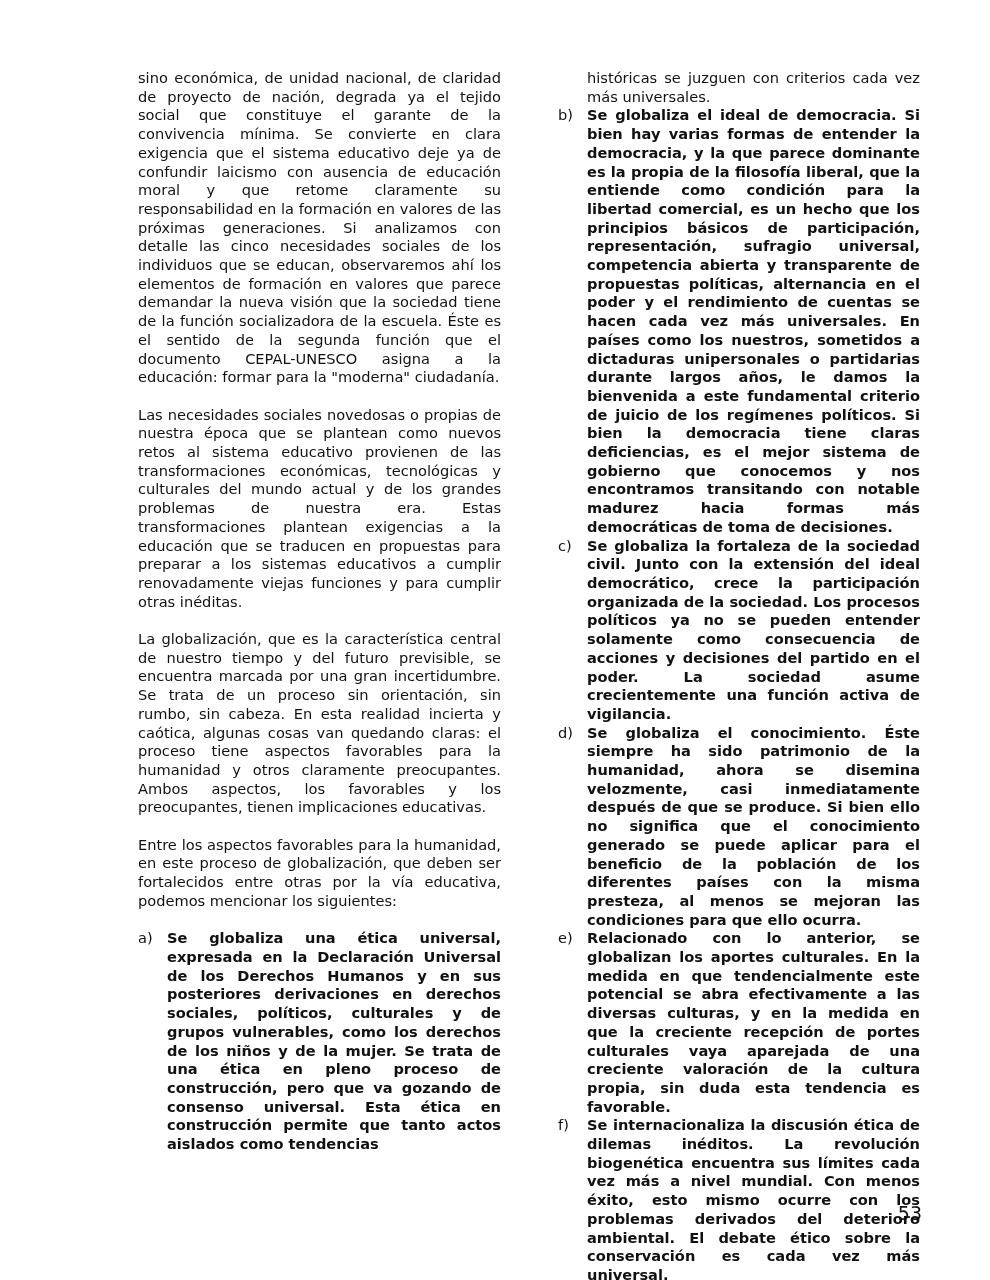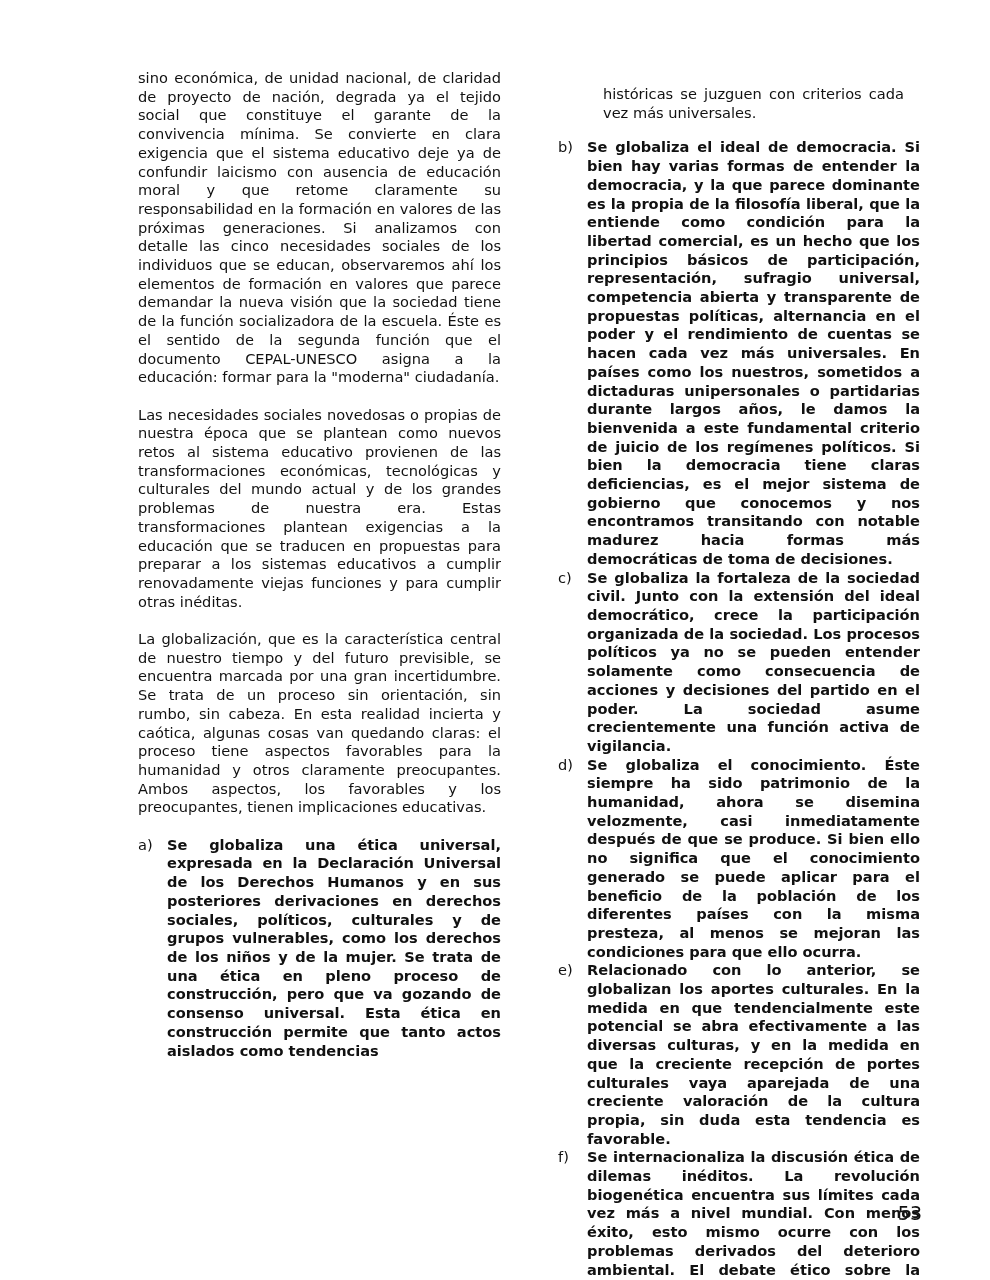--- a/index.html
+++ b/index.html
@@ -12,35 +12,36 @@
       position: absolute; top: 69px;
       font-size: 14.6px; line-height: 18.7px;
       text-align: justify; hyphens: none;
     }
     .col-left { left: 138px; width: 363px; }
     .col-right { left: 558px; width: 362px; }
     .para { margin: 0 0 18.7px 0; }
     .list-item { position: relative; padding-left: 29px; margin: 0; }
     .marker { position: absolute; left: 0; top: 0; }
     .item-text { display: block; font-weight: bold; }
-    .continuation { padding-left: 29px; margin: 16px; }
+    .continuation { padding-left: 29px; margin: 0; }
     .page-number {
       position: absolute; left: 880px; top: 1202px; width: 42px; text-align: right;
       font-size: 19px; line-height: 22px;
     }
   </style>
 </head>
 <body>
 
 <div class="page">
 
   <div class="col col-left">
     <p class="para">sino económica, de unidad nacional, de claridad de proyecto de nación, degrada ya el tejido social que constituye el garante de la convivencia mínima. Se convierte en clara exigencia que el sistema educativo deje ya de confundir laicismo con ausencia de educación moral y que retome claramente su responsabilidad en la formación en valores de las próximas generaciones. Si analizamos con detalle las cinco necesidades sociales de los individuos que se educan, observaremos ahí los elementos de formación en valores que parece demandar la nueva visión que la sociedad tiene de la función socializadora de la escuela. Éste es el sentido de la segunda función que el documento CEPAL-UNESCO asigna a la educación: formar para la "moderna" ciudadanía.</p>
     <p class="para">Las necesidades sociales novedosas o propias de nuestra época que se plantean como nuevos retos al sistema educativo provienen de las transformaciones económicas, tecnológicas y culturales del mundo actual y de los grandes problemas de nuestra era. Estas transformaciones plantean exigencias a la educación que se traducen en propuestas para preparar a los sistemas educativos a cumplir renovadamente viejas funciones y para cumplir otras inéditas.</p>
     <p class="para">La globalización, que es la característica central de nuestro tiempo y del futuro previsible, se encuentra marcada por una gran incertidumbre. Se trata de un proceso sin orientación, sin rumbo, sin cabeza. En esta realidad incierta y caótica, algunas cosas van quedando claras: el proceso tiene aspectos favorables para la humanidad y otros claramente preocupantes. Ambos aspectos, los favorables y los preocupantes, tienen implicaciones educativas.</p>
+    <p class="para">Entre los aspectos favorables para la humanidad, en este proceso de globalización, que deben ser fortalecidos entre otras por la vía educativa, podemos mencionar los siguientes:</p>
 
     <div class="list-item">
       <span class="marker">a)</span>
       <span class="item-text">Se globaliza una ética universal, expresada en la Declaración Universal de los Derechos Humanos y en sus posteriores derivaciones en derechos sociales, políticos, culturales y de grupos vulnerables, como los derechos de los niños y de la mujer. Se trata de una ética en pleno proceso de construcción, pero que va gozando de consenso universal. Esta ética en construcción permite que tanto actos aislados como tendencias</span>
     </div>
   </div>
 
   <div class="col col-right">
     <p class="continuation">históricas se juzguen con criterios cada vez más universales.</p>
 

